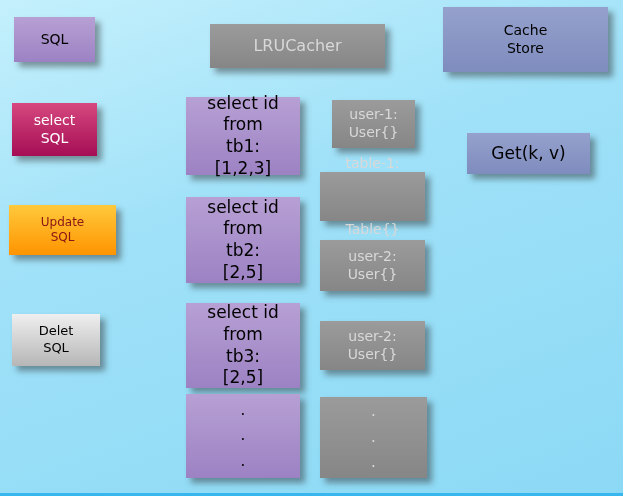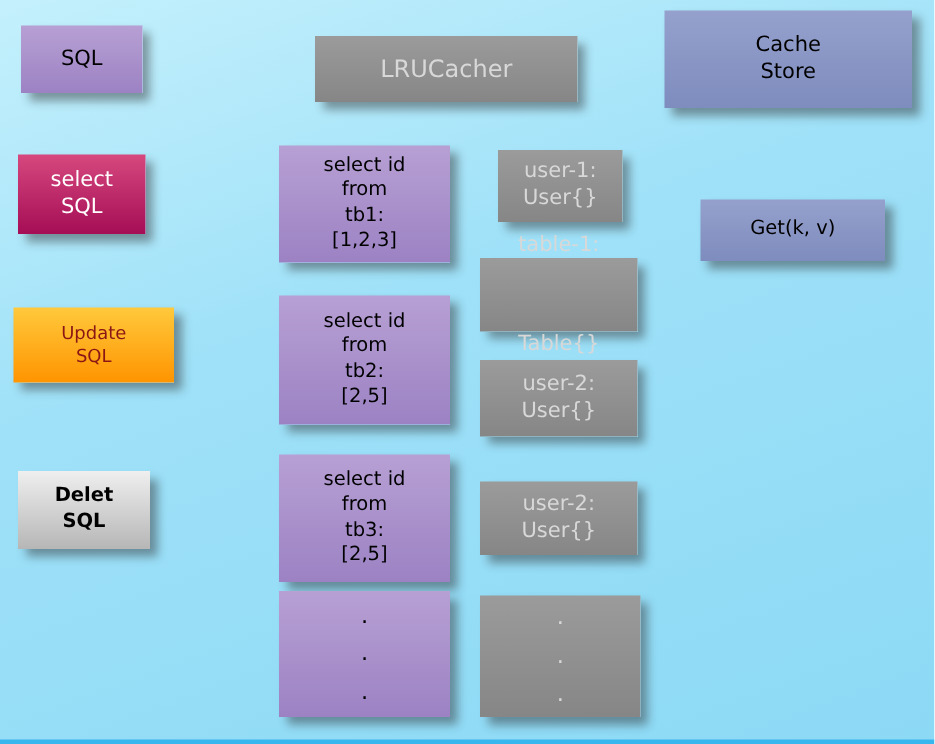--- a/index.html
+++ b/index.html
@@ -30,21 +30,21 @@
 
   .t { line-height:1.28; }
   .black { color:#000; }
   .white { color:#fff; }
   .lightgray { color:#d8d8d8; }
   .darkred { color:#8b1616; }
 
   .s12 { font-size:12px; }
   .s13 { font-size:13px; }
   .s14 { font-size:14px; }
-  .s15 { font-size:13px; }
+  .s15 { font-size:17px; }
   .s16 { font-size:16px; }
 
   .dots .t { line-height:1.7; font-size:15px; }
 </style>
 </head>
 <body>
 
 <div class="canvas">
 
   <div class="box purple" style="left:14px; top:17px; width:81px; height:45px;">
@@ -54,21 +54,21 @@
   <div class="box magenta" style="left:12px; top:103px; width:85px; height:53px;">
     <div class="t white s14">select</div>
     <div class="t white s14">SQL</div>
   </div>
 
   <div class="box orange" style="left:9px; top:205px; width:107px; height:50px;">
     <div class="t darkred s12">Update</div>
     <div class="t darkred s12">SQL</div>
   </div>
 
-  <div class="box silver" style="left:12px; top:314px; width:88px; height:52px;font-weight:bold;">
+  <div class="box silver" style="left:12px; top:314px; width:88px; height:52px;">
     <div class="t black s13">Delet</div>
     <div class="t black s13">SQL</div>
   </div>
 
   <div class="box gray" style="left:210px; top:24px; width:175px; height:44px;">
     <div class="t lightgray s16">LRUCacher</div>
   </div>
 
   <div class="box purple" style="left:186px; top:97px; width:114px; height:78px;">
     <div class="t black s15">select id</div>

